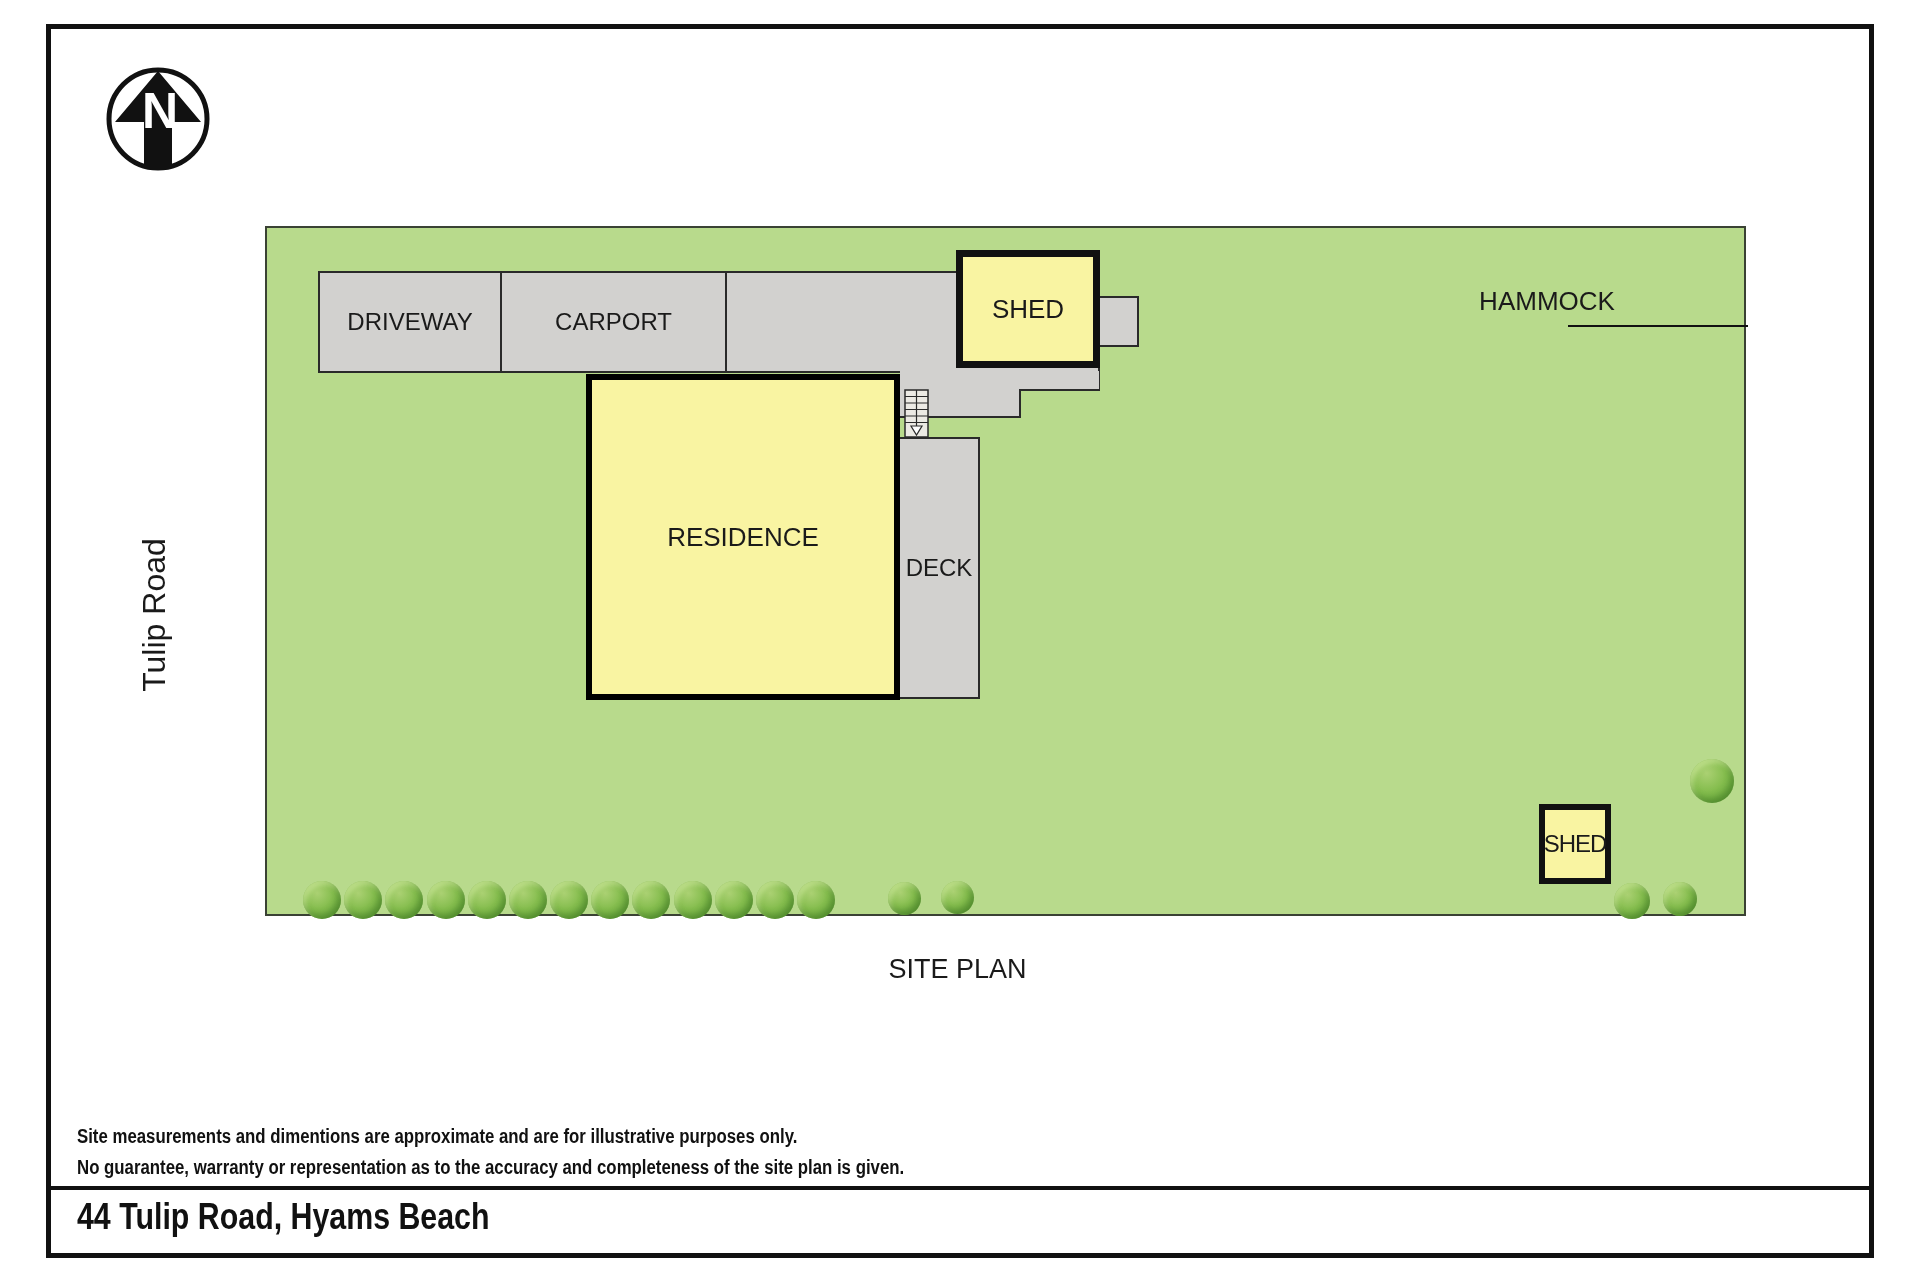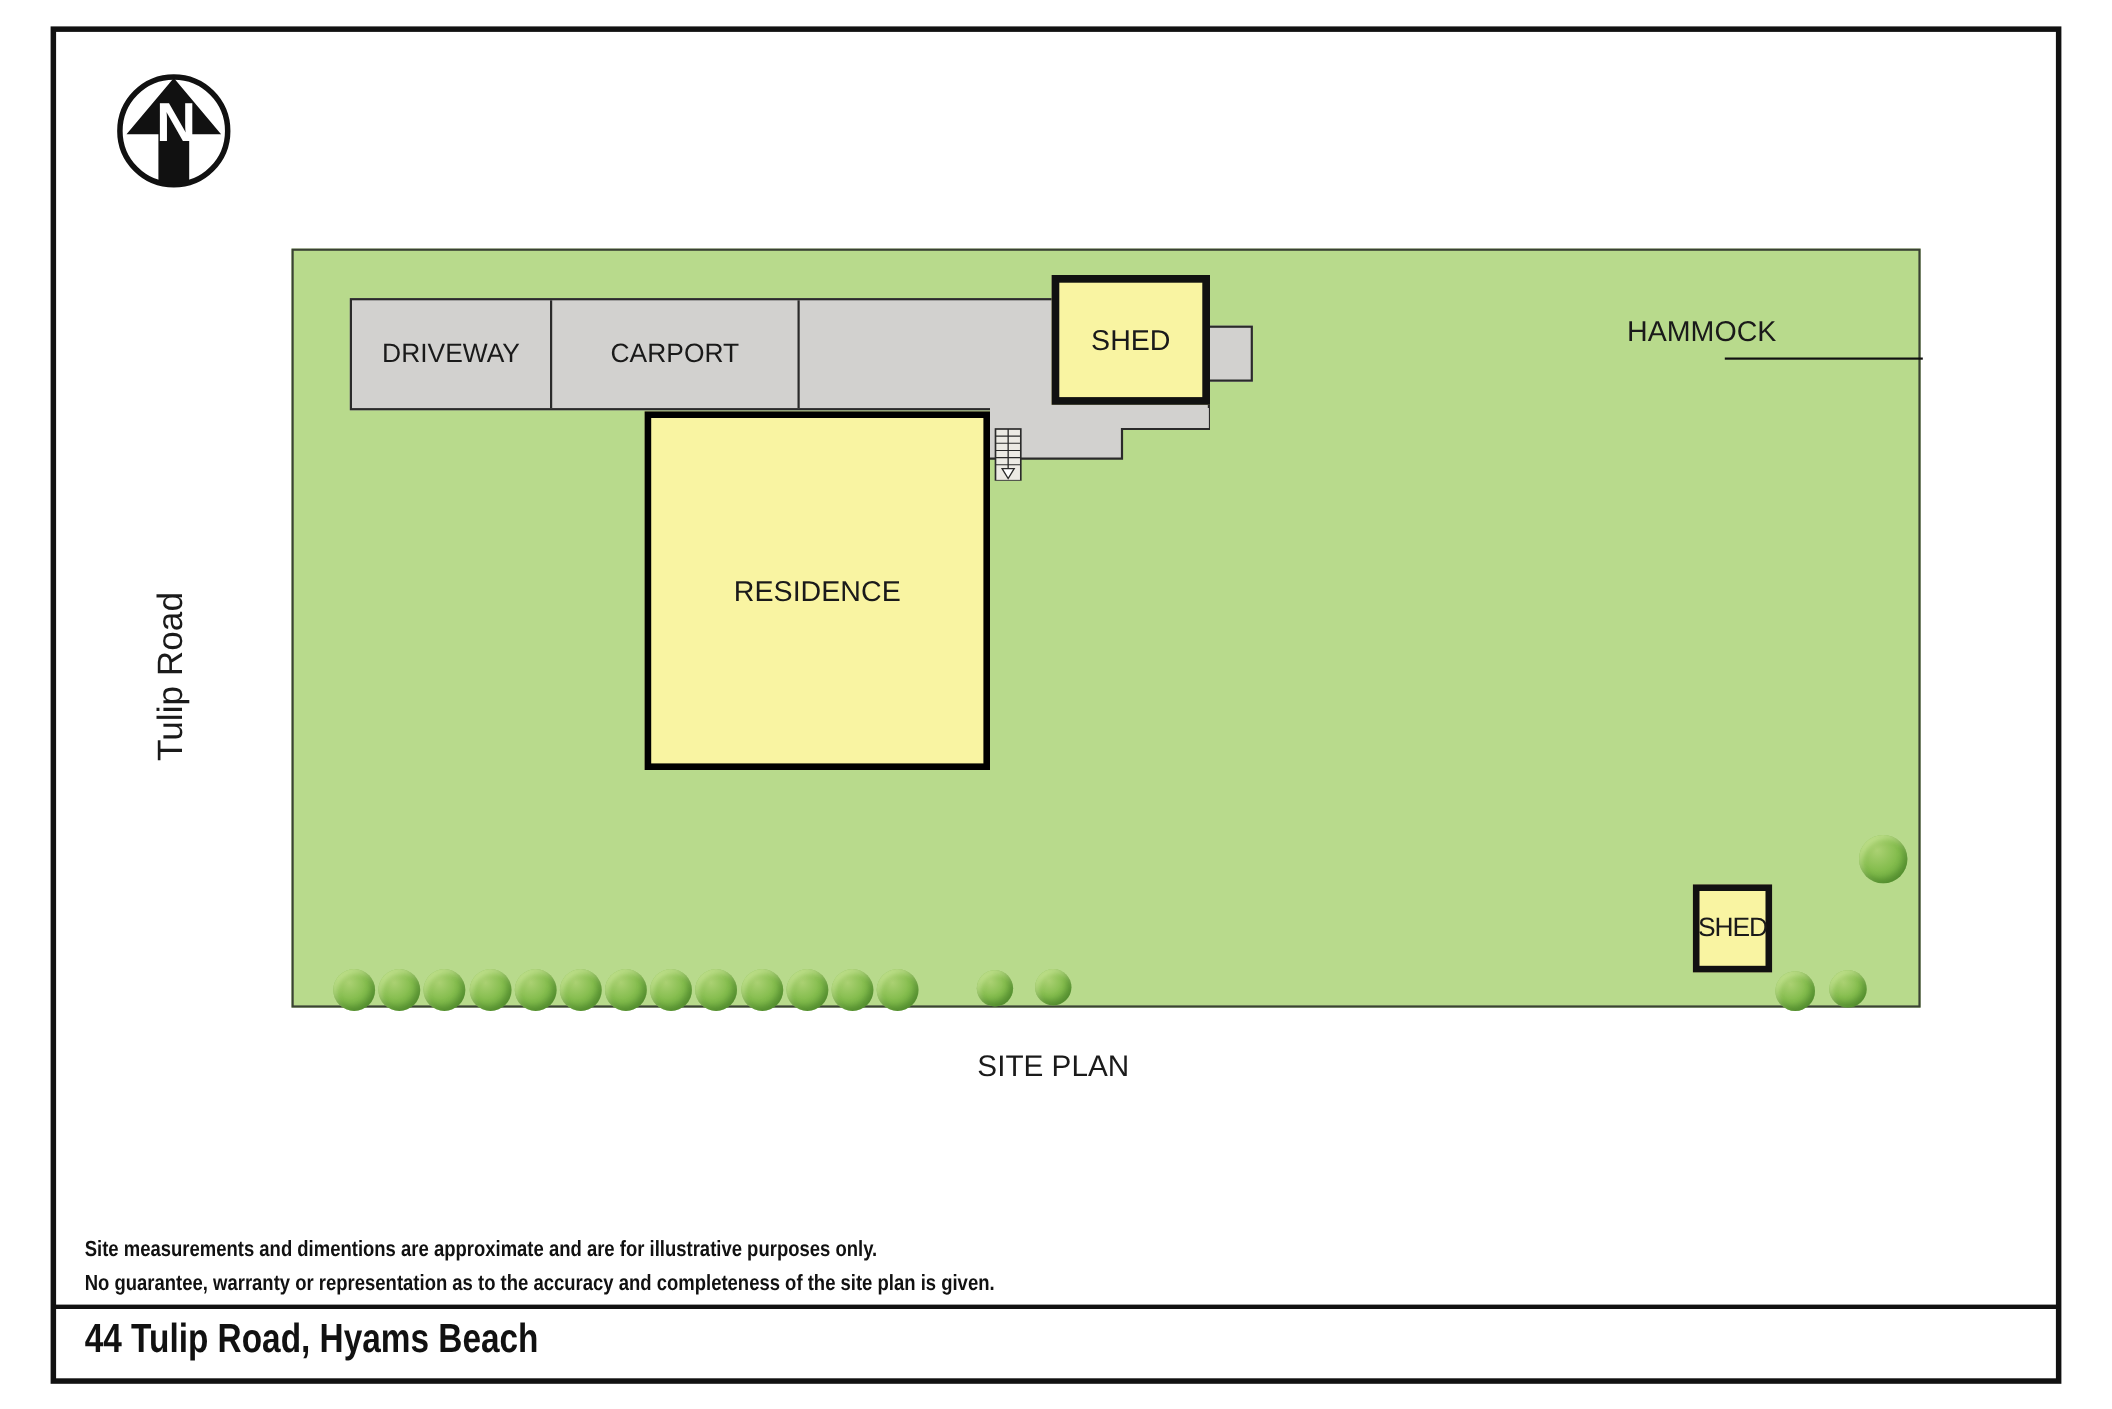--- a/index.html
+++ b/index.html
@@ -91,20 +91,21 @@
         <line x1="5" y1="38.5" x2="28" y2="38.5" stroke="#2a2a2a" stroke-width="1"></line>
         <line x1="5" y1="45" x2="28" y2="45" stroke="#2a2a2a" stroke-width="1"></line>
         <line x1="5" y1="51.5" x2="28" y2="51.5" stroke="#2a2a2a" stroke-width="1"></line>
         <line x1="16.5" y1="19" x2="16.5" y2="55" stroke="#2a2a2a" stroke-width="1.2"></line>
         <polygon points="11,55 22,55 16.5,64" fill="#ffffff" stroke="#2a2a2a" stroke-width="1.2"></polygon>
       </g>
     </svg>
 
     <div class="shed-tab"></div>
     <div class="shed-top label">SHED</div>
+    <div class="deck label">DECK</div>
     <div class="residence label">RESIDENCE</div>
     <div class="shed-bottom label">SHED</div>
 
     <div class="hammock-label label">HAMMOCK</div>
     <div class="hammock-line"></div>
 
     <div class="tree" style="left:36px;top:653px;width:38px;height:38px;"></div>
     <div class="tree" style="left:77px;top:653px;width:38px;height:38px;"></div>
     <div class="tree" style="left:118px;top:653px;width:38px;height:38px;"></div>
     <div class="tree" style="left:160px;top:653px;width:38px;height:38px;"></div>

